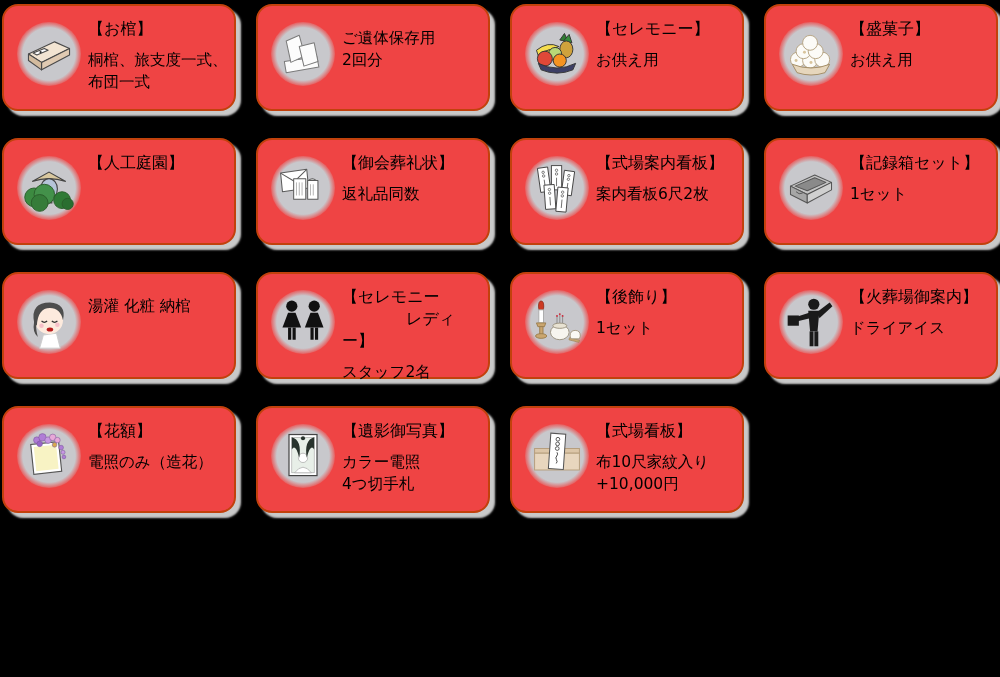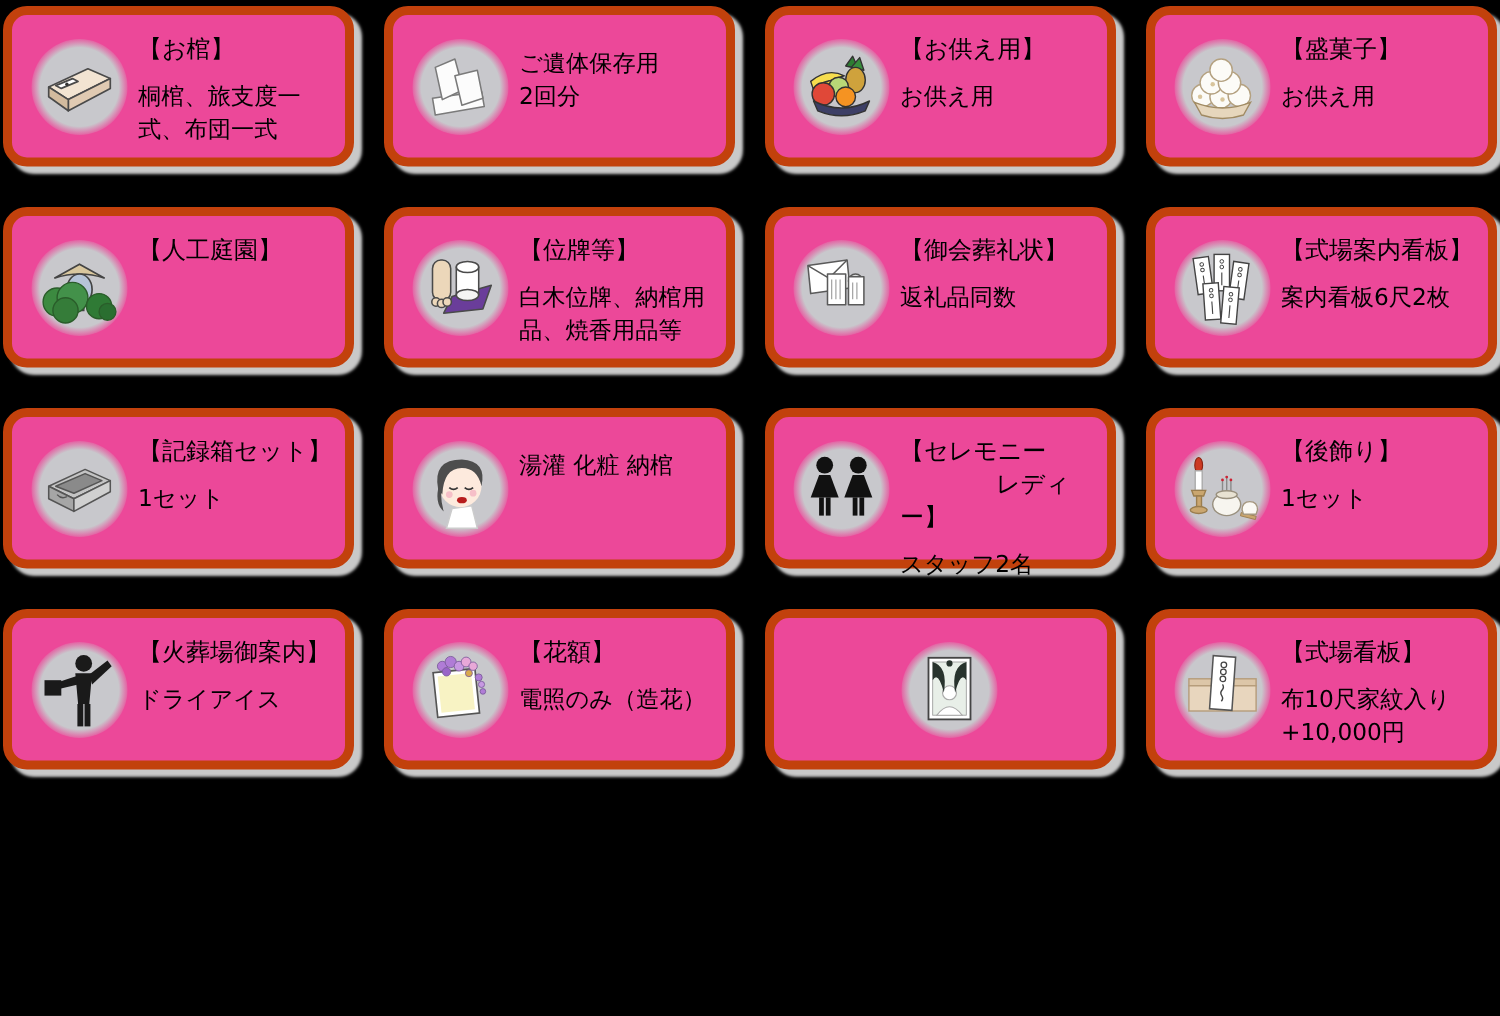--- a/index.html
+++ b/index.html
@@ -10,28 +10,27 @@
   }
   .grid{
     display:grid;
     grid-template-columns:repeat(4,234px);
     grid-auto-rows:107px;
     column-gap:20px;row-gap:27px;
     padding:4px 0 0 2px;
     box-sizing:border-box;
   }
   .card{
-    background:#ec4899;
-    border:6px solid #c2410c;
+    background:#ef4444;
+    border:2px solid #c2410c;
     border-radius:16px;
     box-shadow:5px 5px 2px #c9c9c9;
     display:flex;
     align-items:flex-start;
     box-sizing:border-box;
-    justify-content:center;
   }
   .icon-wrap{
     width:64px;height:64px;
     margin:16px 2px 0 13px;
     flex:0 0 auto;
     display:flex;align-items:center;justify-content:center;
     background:radial-gradient(circle,#c8c8cc 58%,rgba(200,200,204,0) 74%);
     border-radius:50%;
   }
   .txt{margin:12px 4px 0 5px;width:150px;color:#000;}
@@ -88,21 +87,21 @@
         <path d="M8,26 Q20,16 32,22 Q21,25 10,32 Z" fill="#f6dd4e"></path>
         <path d="M10,31 Q22,22 33,27 Q22,29 12,36 Z" fill="#f2d23c"></path>
         <circle cx="28" cy="30" r="7" fill="#b9d877"></circle>
         <circle cx="17" cy="35" r="8" fill="#e04838"></circle>
         <circle cx="33" cy="37" r="7" fill="#f59322"></circle>
         <path d="M10,40 Q30,50 50,40 L47,47 Q30,54 13,47 Z" fill="#3d3f66"></path>
       </g>
         </svg>
     </div>
     <div class="txt">
-      <div class="title">【お供え用】</div>
+      <div class="title">【セレモニー】</div>
       <div class="desc">お供え用</div>
     </div>
   </div>
 
   <div class="card">
     <div class="icon-wrap">
       <svg viewBox="0 0 60 60" width="56" height="56">
           <g stroke="#b4a180" stroke-width="1">
         <circle cx="16" cy="36" r="8" fill="#fcfbf7"></circle>
             <circle cx="29" cy="37" r="8" fill="#fcfbf7"></circle>
@@ -139,40 +138,20 @@
           <circle cx="50" cy="47" r="6" fill="#2a6e30"></circle>
         </g>
       </svg>
     </div>
     <div class="txt">
       <div class="title">【人工庭園】</div>
       <div class="desc"></div>
     </div>
   </div>
 
-  <div class="card">
-    <div class="icon-wrap">
-      <svg viewBox="0 0 60 60" width="56" height="56">
-          <g stroke="#4a4a4a" stroke-width="1.1" stroke-linejoin="round">
-        <polygon points="24,36 52,28 46,45 18,48" fill="#6a3d9a"></polygon>
-        <rect x="10" y="10" width="13" height="29" rx="6" fill="#ecd7ba"></rect>
-        <circle cx="12.5" cy="40" r="3" fill="#ecd7ba"></circle>
-            <circle cx="16.5" cy="41" r="3" fill="#ecd7ba"></circle>
-            <circle cx="20.5" cy="40" r="3" fill="#ecd7ba"></circle>
-        <rect x="27" y="15" width="16" height="20" fill="#fff"></rect>
-        <ellipse cx="35" cy="35" rx="8" ry="4" fill="#f4f4f4"></ellipse>
-        <ellipse cx="35" cy="15" rx="8" ry="4" fill="#fff"></ellipse>
-      </g>
-        </svg>
-    </div>
-    <div class="txt">
-      <div class="title">【位牌等】</div>
-      <div class="desc">白木位牌、納棺用品、焼香用品等</div>
-    </div>
-  </div>
 
   <div class="card">
     <div class="icon-wrap">
       <svg viewBox="0 0 60 60" width="56" height="56">
           <g stroke="#5a5a5a" stroke-width="1.1" stroke-linejoin="round" fill="#fff">
         <polygon points="6,14 34,10 36,30 8,34"></polygon>
         <path d="M6,14 L21,23 L34,10" fill="none"></path>
         <circle cx="40" cy="25" r="5" fill="#dcdcdc"></circle>
         <rect x="20" y="20" width="13" height="22"></rect>
         <path d="M23,24 v14 M26,24 v14 M29,24 v14" stroke="#9a9a9a" stroke-width=".8"></path>
@@ -365,20 +344,25 @@
       <svg viewBox="0 0 60 60" width="56" height="56">
         <rect x="15" y="7" width="30" height="44" fill="#fff" stroke="#444" stroke-width="1.3"></rect>
         <rect x="18" y="10" width="24" height="38" fill="#e8efe8" stroke="#999" stroke-width=".6"></rect>
         <circle cx="30" cy="32" r="5" fill="#fff" stroke="#aaa" stroke-width=".8"></circle>
         <path d="M21,48 q9,-12 18,0 Z" fill="#fff" stroke="#aaa" stroke-width=".8"></path>
         <path d="M18,10 Q29,13 26,32 Q22,16 18,23 Z" fill="#28332d"></path>
         <path d="M42,10 Q31,13 34,32 Q38,16 42,23 Z" fill="#28332d"></path>
         <circle cx="30" cy="11" r="2.2" fill="#28332d"></circle>
       </svg>
     </div>
+    <div class="txt">
+      <div class="title">【遺影御写真】</div>
+      <div class="desc">カラー電照
+4つ切手札</div>
+    </div>
   </div>
 
   <div class="card">
     <div class="icon-wrap">
       <svg viewBox="0 0 60 60" width="56" height="56">
         <rect x="6" y="22" width="48" height="5" fill="#dcc6a8" stroke="#b59c7a"></rect>
         <rect x="6" y="27" width="48" height="18" fill="#e8d6be" stroke="#b59c7a"></rect>
         <g transform="rotate(4 30 26)">
           <rect x="22" y="6" width="16" height="38" fill="#fff" stroke="#555" stroke-width="1.1"></rect>
           <circle cx="30" cy="12" r="2" fill="none" stroke="#444" stroke-width=".9"></circle>

